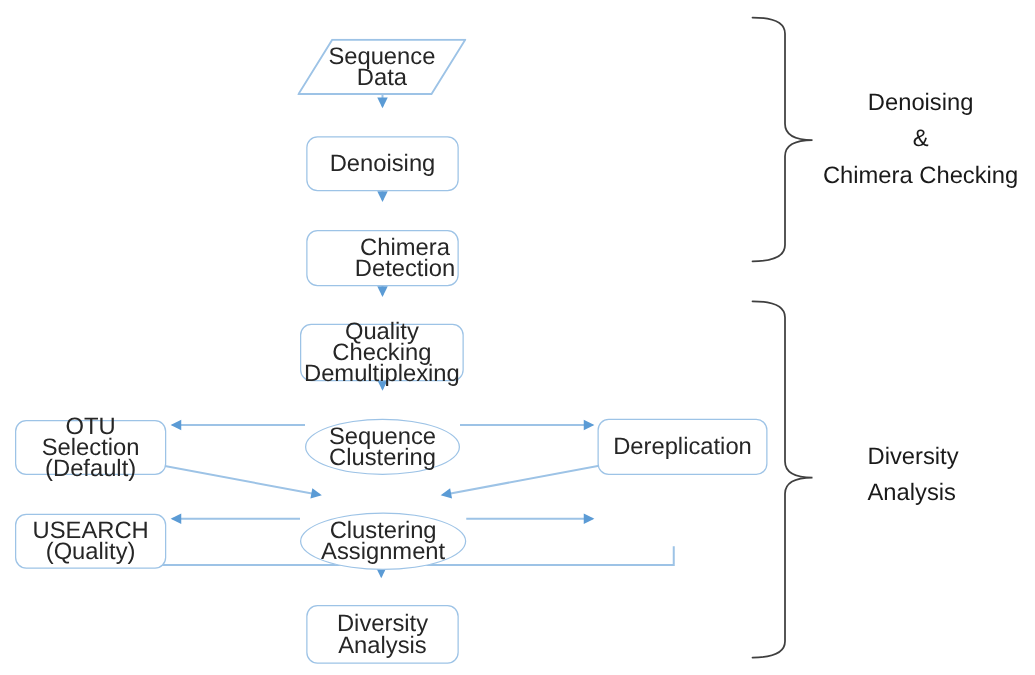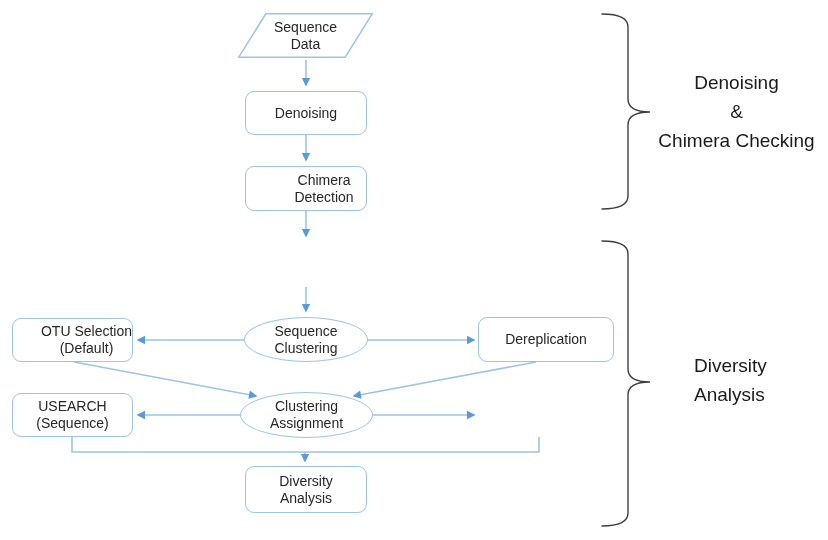--- a/index.html
+++ b/index.html
@@ -3,23 +3,23 @@
 <meta charset="utf-8">
 <style>
   html,body{margin:0;padding:0;background:#fff;}
   .canvas{
     position:relative;width:828px;height:540px;background:#fff;
     font-family:"Liberation Sans",sans-serif;overflow:hidden;
   }
   .wires{position:absolute;left:0;top:0;}
   .node{
     position:absolute;display:flex;align-items:center;justify-content:center;
-    text-align:center;font-size:14px;line-height:17px;color:#262626;
+    text-align:center;font-size:19px;line-height:17px;color:#262626;
     background:#fff;border:1.5px solid #9DC3E6;border-radius:9px;
-    box-sizing:border-box;white-space:pre-line;
+    box-sizing:border-box;white-space:pre-line;margin-top:18px;
   }
   .node.ellipse{border-radius:50%;}
   .node.para{background:transparent;border:none;border-radius:0;}
   .para .para-bg{position:absolute;left:0;top:0;}
   .para .lbl{position:relative;}
   .brace-label{
     position:absolute;color:#1a1a1a;font-size:19px;line-height:29px;
     white-space:pre-line;
   }
   .brace-label.centered{text-align:center;}
@@ -67,20 +67,24 @@
 
   <div class="node" style="left:245px;top:91px;width:122px;height:44px;">
     <span>Denoising</span>
   </div>
 
   <div class="node" style="left:245px;top:166px;width:122px;height:45px;padding-left:36px;">
     <span>Chimera
 Detection</span>
   </div>
 
+  <div class="node" style="left:240px;top:241px;width:131px;height:46px;">
+    <span>Quality Checking
+Demultiplexing</span>
+  </div>
 
   <div class="node ellipse" style="left:244px;top:317px;width:124px;height:45px;">
     <span>Sequence
 Clustering</span>
   </div>
 
   <div class="node" style="left:12px;top:318px;width:121px;height:44px;justify-content:flex-end;">
     <span>OTU Selection
 (Default)</span>
   </div>
@@ -89,21 +93,21 @@
     <span>Dereplication</span>
   </div>
 
   <div class="node ellipse" style="left:240px;top:392px;width:133px;height:46px;">
     <span>Clustering
 Assignment</span>
   </div>
 
   <div class="node" style="left:12px;top:393px;width:121px;height:44px;">
     <span>USEARCH
-(Sequence)</span>
+(Quality)</span>
   </div>
 
 
   <div class="node" style="left:245px;top:466px;width:122px;height:47px;">
     <span>Diversity
 Analysis</span>
   </div>
 
   <div class="brace-label centered" style="left:645px;top:68px;width:183px;">Denoising
 &amp;

